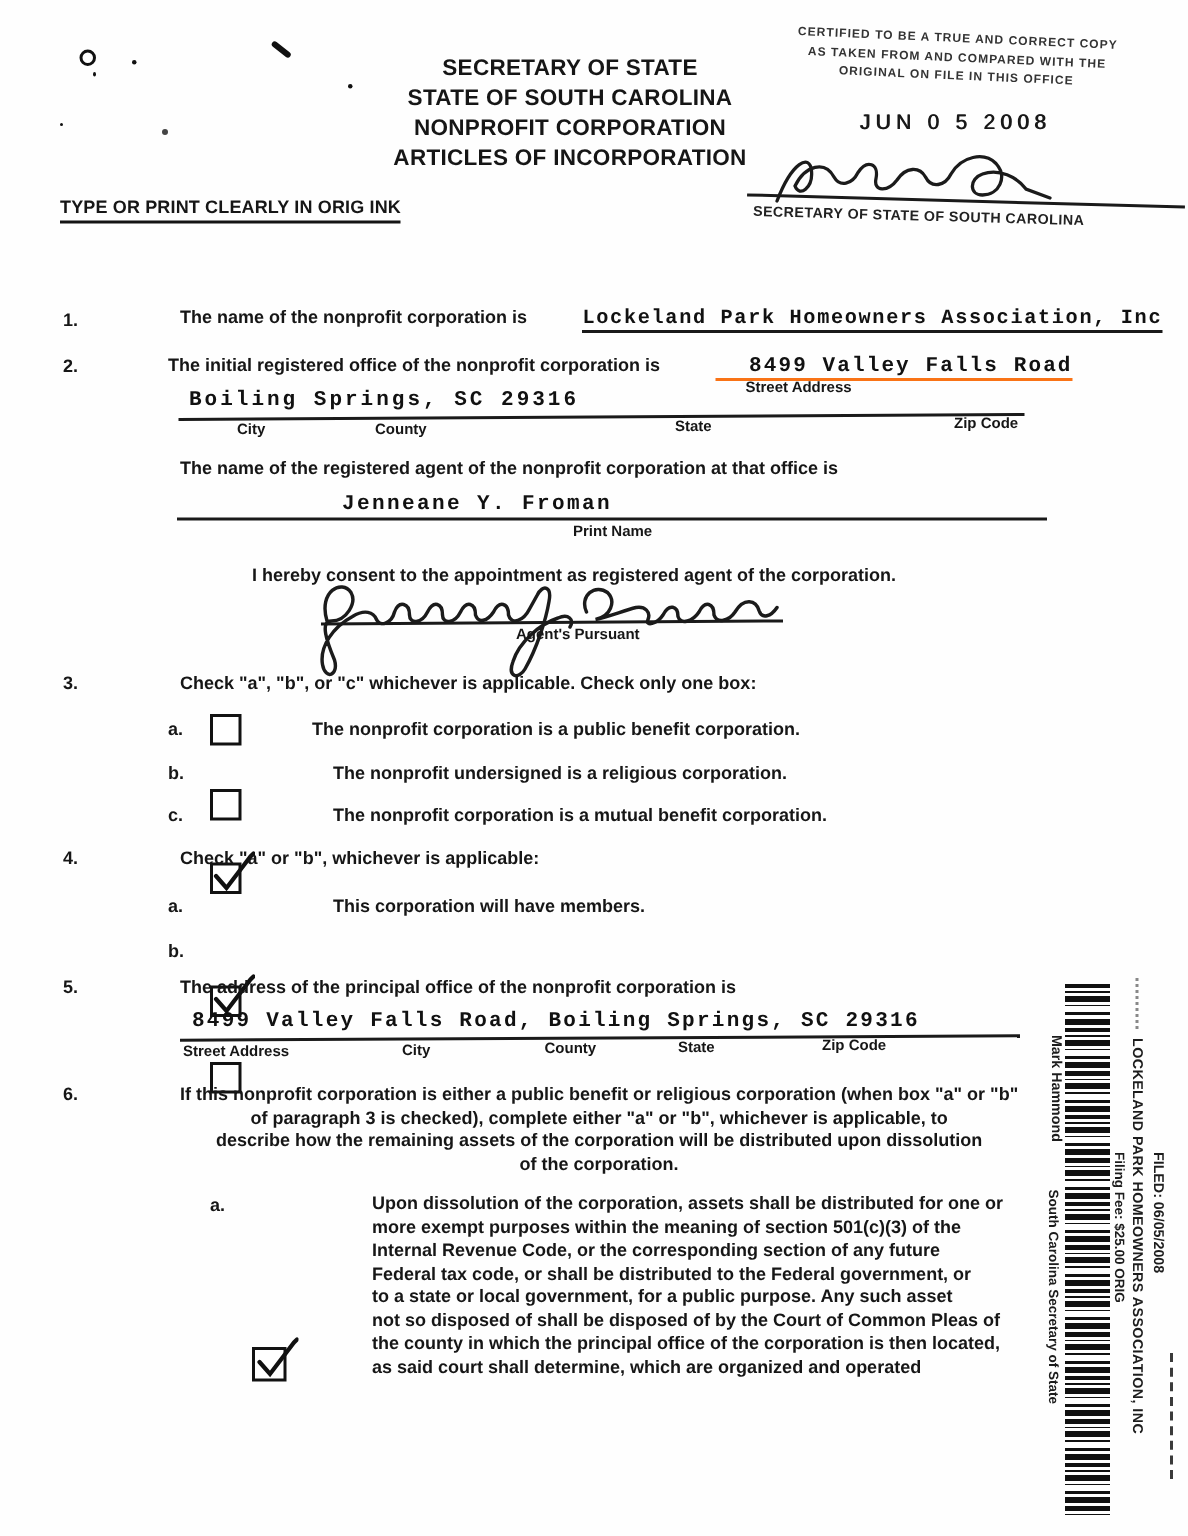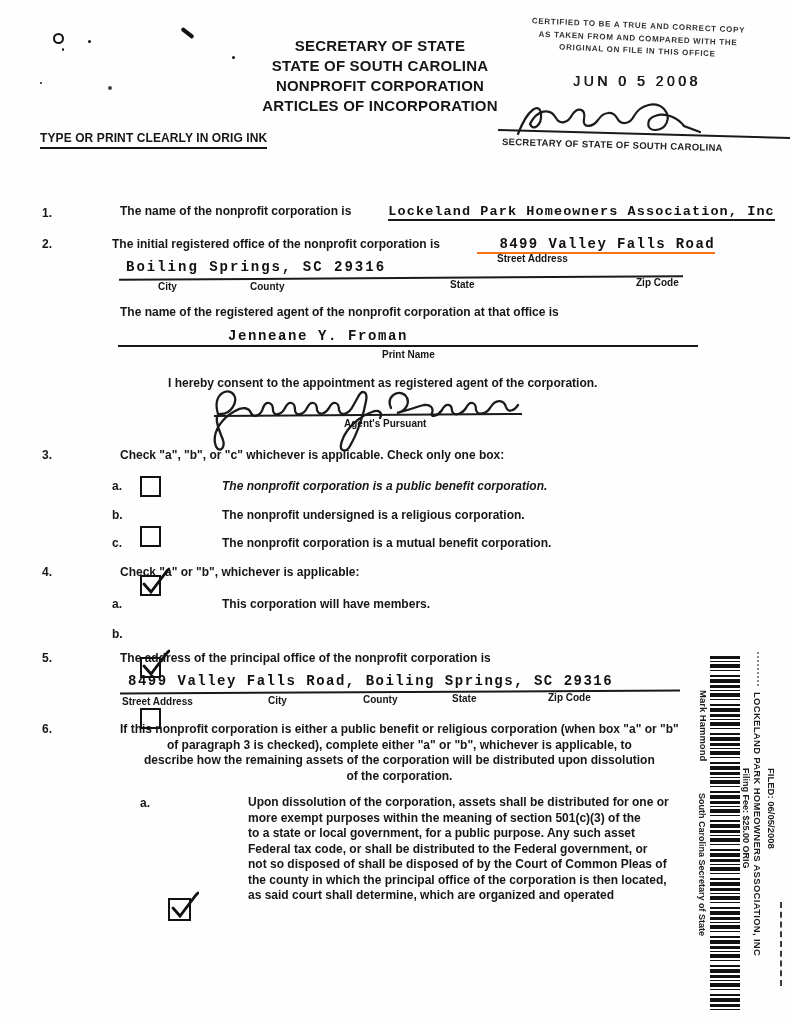--- a/index.html
+++ b/index.html
@@ -96,21 +96,21 @@
     <path d="M10 30 C 4 10, 20 2, 26 11 C 30 18, 23 30, 13 30 C 5 30, 10 44, 15 56 C 18 66, 9 70, 7 59 C 5 47, 14 34, 27 27 C 35 22, 41 24, 43 29 C 45 34, 53 32, 55 24 C 58 16, 65 18, 65 26 C 65 32, 73 32, 77 24 C 81 16, 87 18, 87 26 C 87 32, 95 32, 99 24 C 103 16, 109 18, 109 26 C 111 32, 117 30, 121 24 C 125 16, 131 18, 131 26 C 133 33, 141 30, 145 22 L 150 13 C 154 5, 160 7, 158 17 C 156 29, 150 48, 142 62 C 138 69, 130 68, 134 57 C 138 44, 152 32, 164 28 C 171 25, 175 29, 172 34 M 183 24 C 178 13, 189 5, 197 11 C 203 17, 199 27, 189 29 C 198 27, 208 23, 216 21 C 222 20, 226 24, 224 29 C 222 34, 230 32, 234 26 C 238 18, 244 20, 244 27 C 246 33, 254 30, 258 24 C 262 16, 268 18, 268 26 C 270 32, 278 30, 282 24 C 288 14, 296 16, 298 23 C 300 29, 306 27, 310 21" fill="none" stroke="#1b1b1b" stroke-width="2.3" stroke-linecap="round"></path>
   </svg>
   <div class="abs uline" style="left:214px;top:414px;width:308px;transform:rotate(-0.4deg);"></div>
   <div class="abs cap" style="left:344px;top:418px;">Agent's Pursuant</div>
 
   <div class="abs body-txt" style="left:42px;top:448px;">3.</div>
   <div class="abs body-txt" style="left:120px;top:448px;white-space:nowrap;">Check "a", "b", or "c" whichever is applicable.  Check only one box:</div>
 
   <div class="abs body-txt" style="left:112px;top:479px;">a.</div>
   <div class="abs cbox" style="left:140px;top:476px;"></div>
-  <div class="abs body-txt" style="left:222px;top:479px;font-style:italic;">The nonprofit corporation is a public benefit corporation.</div>
+  <div class="abs body-txt" style="left:208px;top:479px;">The nonprofit corporation is a public benefit corporation.</div>
 
   <div class="abs body-txt" style="left:112px;top:508px;">b.</div>
   <div class="abs cbox" style="left:140px;top:505px;"></div>
   <div class="abs body-txt" style="left:222px;top:508px;">The nonprofit undersigned is a religious corporation.</div>
 
   <div class="abs body-txt" style="left:112px;top:536px;">c.</div>
   <div class="abs cbox" style="left:140px;top:533px;">
     <svg class="check" viewBox="0 0 30 30">
       <path d="M4 17 L11 25 L27 4 L29 2" fill="none" stroke="#111" stroke-width="2.8" stroke-linecap="round"></path>
     </svg>
@@ -151,22 +151,23 @@
 
   <div class="abs body-txt" style="left:140px;top:796px;">a.</div>
   <div class="abs cbox big" style="left:168px;top:793px;">
     <svg class="check" viewBox="0 0 30 30" style="left:-1px;top:-9px;">
       <path d="M4 17 L11 25 L27 4 L29 2" fill="none" stroke="#111" stroke-width="2.8" stroke-linecap="round"></path>
     </svg>
   </div>
   <div class="abs body-txt" style="left:248px;top:795px;">
     <div>Upon dissolution of the corporation, assets shall be distributed for one or</div>
     <div>more exempt purposes within the meaning of section 501(c)(3) of the</div>
+    <div>Internal Revenue Code, or the corresponding section of any future</div>
+    <div>Federal tax code, or shall be distributed to the Federal government, or</div>
     <div>to a state or local government, for a public purpose.  Any such asset</div>
-    <div>Federal tax code, or shall be distributed to the Federal government, or</div>
     <div>not so disposed of shall be disposed of by the Court of Common Pleas of</div>
     <div>the county in which the principal office of the corporation is then located,</div>
     <div>as said court shall determine, which are organized and operated</div>
   </div>
 
   <div class="abs vtx" style="left:698px;top:690px;font-size:9.5px;">Mark Hammond</div>
   <div class="abs" style="left:757px;top:652px;height:34px;border-left:2px dotted #888;"></div>
   <div class="abs vtx" style="left:752px;top:692px;font-size:9.5px;letter-spacing:.3px;">LOCKELAND PARK HOMEOWNERS ASSOCIATION, INC</div>
   <div class="abs vtx" style="left:766px;top:768px;font-size:9.5px;">FILED: 06/05/2008</div>
   <div class="abs vtx" style="left:741px;top:768px;font-size:9px;">Filing Fee: $25.00 ORIG</div>

